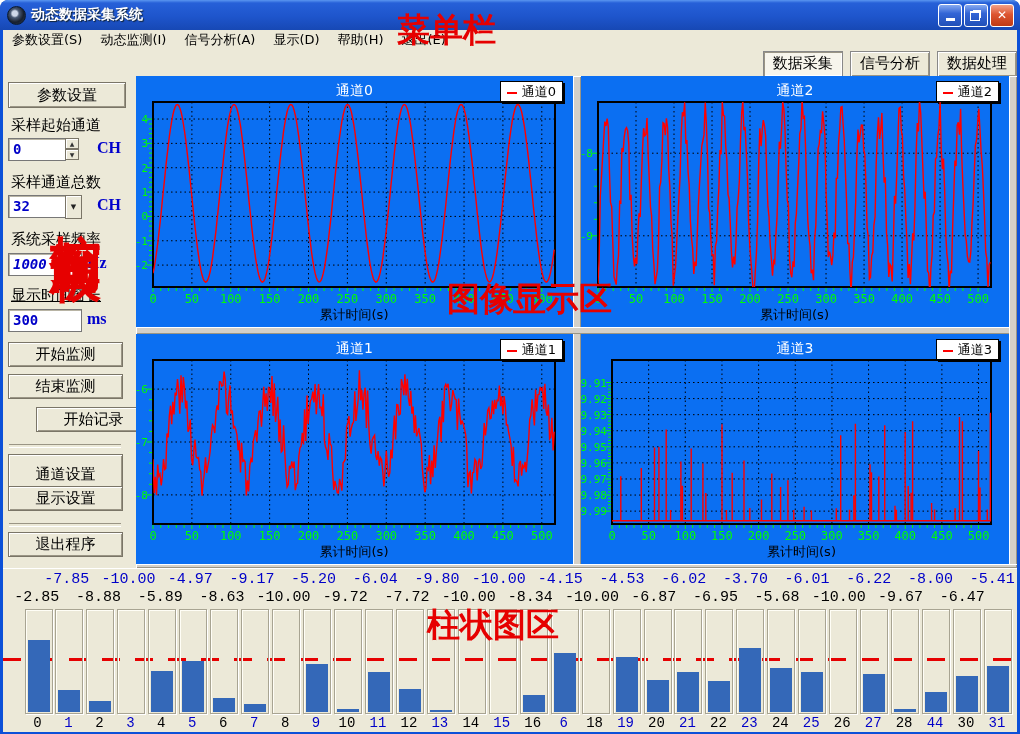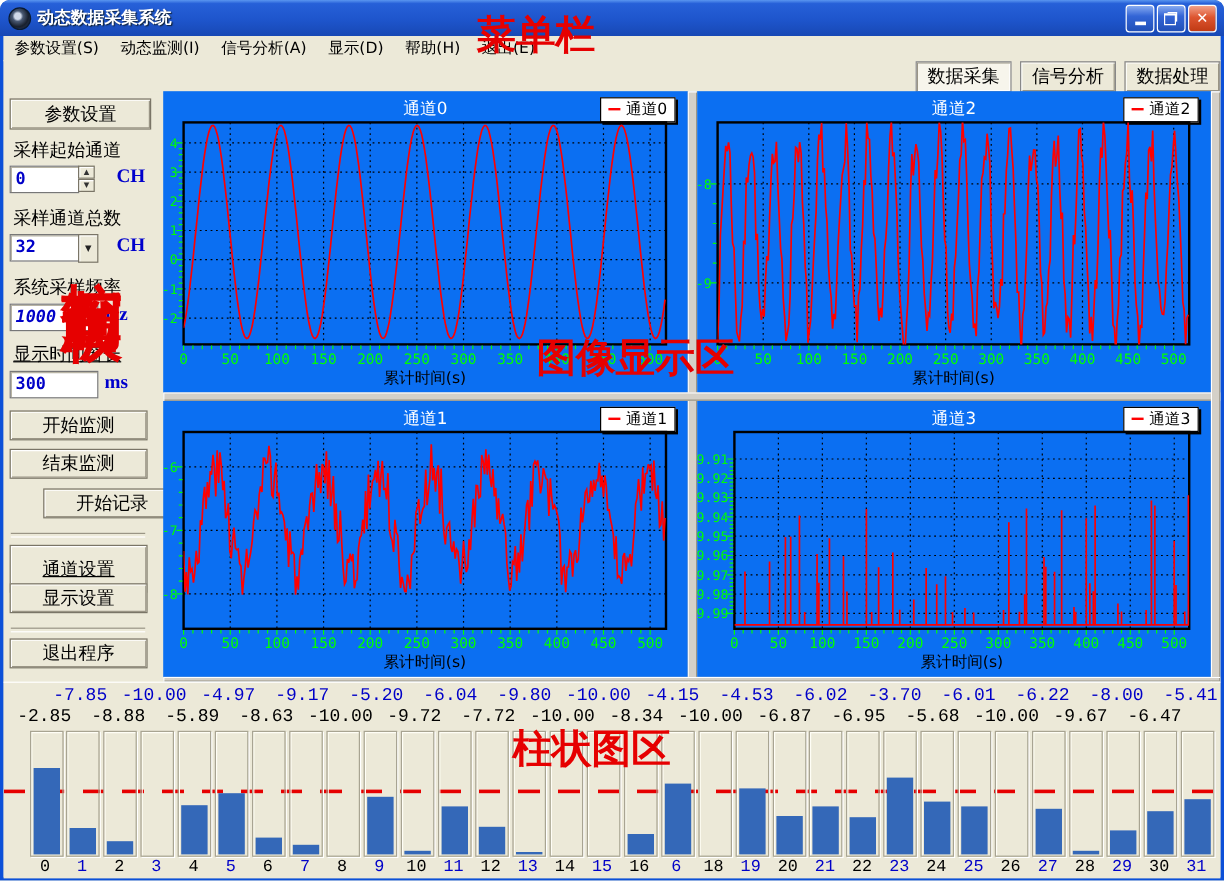--- a/index.html
+++ b/index.html
@@ -130,21 +130,21 @@
     <div class="unit" style="left:84px;top:178px;">Hz</div>
 
     <div class="plabel" style="top:210px;text-decoration:underline;">显示时间窗长</div>
     <div class="vbox" style="left:5px;top:233px;width:68px;height:19px;">300</div>
     <div class="unit" style="left:84px;top:234px;">ms</div>
 
     <button class="btn3d" style="left:5px;top:266px;width:115px;height:25px;">开始监测</button>
     <button class="btn3d" style="left:5px;top:298px;width:115px;height:25px;">结束监测</button>
     <button class="btn3d" style="left:5px;top:331px;width:115px;height:25px;margin-left:28px;">开始记录</button>
     <div class="psep" style="top:368px;"></div>
-    <button class="btn3d" style="left:5px;top:378px;width:115px;height:40px;text-decoration:underline;">通道设置</button>
+    <button class="btn3d" style="left:5px;top:378px;width:115px;height:40px;">通道设置</button>
     <button class="btn3d" style="left:5px;top:410px;width:115px;height:25px;">显示设置</button>
     <div class="psep" style="top:447px;"></div>
     <button class="btn3d" style="left:5px;top:456px;width:115px;height:25px;">退出程序</button>
   </div>
 
   <div class="chartregion" id="chart-region">
     <div class="splitter" style="left:437px;top:0;width:8px;height:492px;"></div>
     <div class="splitter" style="left:0;top:251px;width:881px;height:7px;"></div>
     <div class="splitter" style="left:873px;top:0;width:8px;height:492px;"></div>
     <div class="splitter" style="left:0;top:488px;width:881px;height:4px;"></div>
@@ -755,21 +755,21 @@
         <div class="bar" style="height: 38.2px;"></div>
       </div>
       <div class="chlabel" style="left: 856.15px; color: rgb(0, 0, 200);">27</div>
       <div class="slot" style="left: 888.1px;">
         <div class="bar" style="height: 3.3px;"></div>
       </div>
       <div class="chlabel" style="left: 887.1px; color: rgb(0, 0, 0);">28</div>
       <div class="slot" style="left: 919.05px;">
         <div class="bar" style="height: 20.2px;"></div>
       </div>
-      <div class="chlabel" style="left: 918.05px; color: rgb(0, 0, 200);">29</div>
+      <div class="chlabel" style="left: 918.05px; color: rgb(0, 0, 200);">44</div>
       <div class="slot" style="left: 950px;">
         <div class="bar" style="height: 35.7px;"></div>
       </div>
       <div class="chlabel" style="left: 949px; color: rgb(0, 0, 0);">30</div>
       <div class="slot" style="left: 980.95px;">
         <div class="bar" style="height: 46.4px;"></div>
       </div>
       <div class="chlabel" style="left: 979.95px; color: rgb(0, 0, 200);">31</div>
     </div>
 

